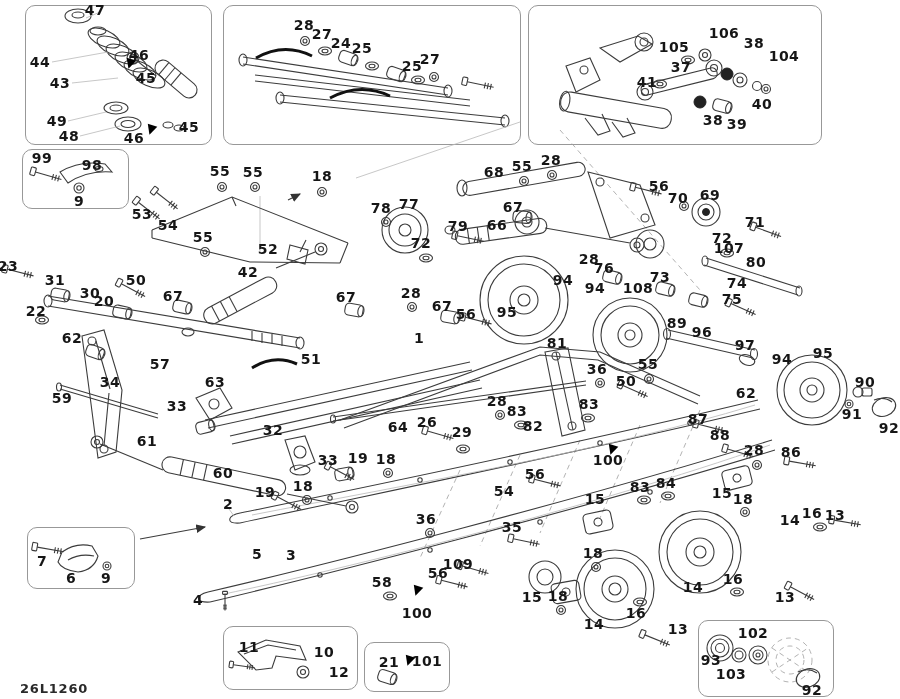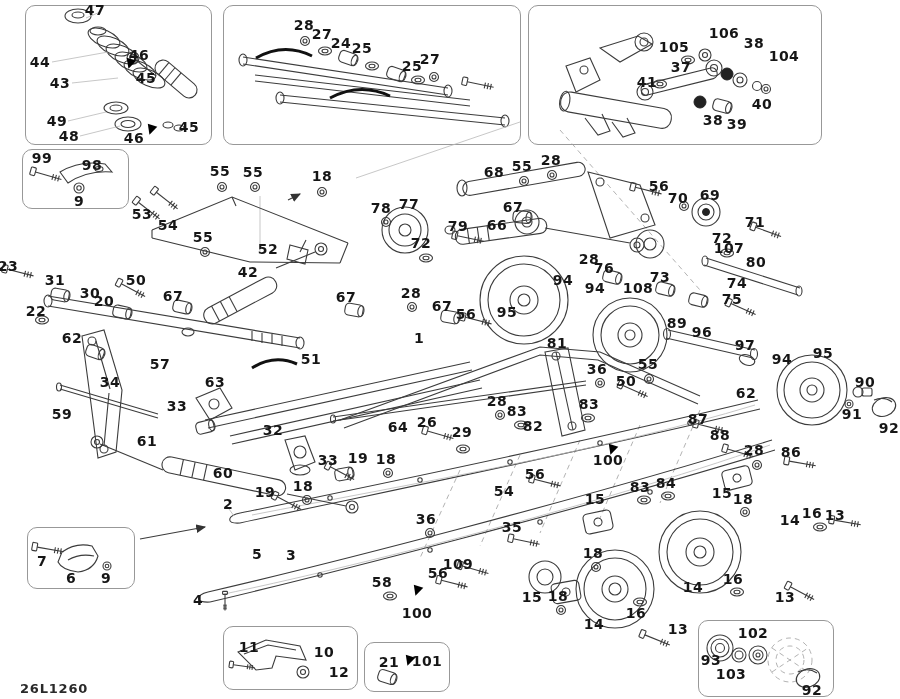--- a/index.html
+++ b/index.html
@@ -685,21 +685,21 @@
       <div class="callout" style="left: 411px; top: 293px;">28</div>
       <div class="callout" style="left: 442px; top: 306px;">67</div>
       <div class="callout" style="left: 466px; top: 314px;">56</div>
       <div class="callout" style="left: 507px; top: 312px;">95</div>
       <div class="callout" style="left: 563px; top: 280px;">94</div>
       <div class="callout" style="left: 595px; top: 288px;">94</div>
       <div class="callout" style="left: 638px; top: 288px;">108</div>
       <div class="callout" style="left: 677px; top: 323px;">89</div>
       <div class="callout" style="left: 702px; top: 332px;">96</div>
       <div class="callout" style="left: 745px; top: 345px;">97</div>
-      <div class="callout" style="left: 62px; top: 398px; margin-top: 16px;">59</div>
+      <div class="callout" style="left: 62px; top: 398px;">59</div>
       <div class="callout" style="left: 110px; top: 382px;">34</div>
       <div class="callout" style="left: 160px; top: 364px;">57</div>
       <div class="callout" style="left: 215px; top: 382px;">63</div>
       <div class="callout" style="left: 177px; top: 406px;">33</div>
       <div class="callout" style="left: 311px; top: 359px;">51</div>
       <div class="callout" style="left: 147px; top: 441px;">61</div>
       <div class="callout" style="left: 223px; top: 473px;">60</div>
       <div class="callout" style="left: 419px; top: 338px;">1</div>
       <div class="callout" style="left: 557px; top: 343px;">81</div>
       <div class="callout" style="left: 597px; top: 369px;">36</div>

